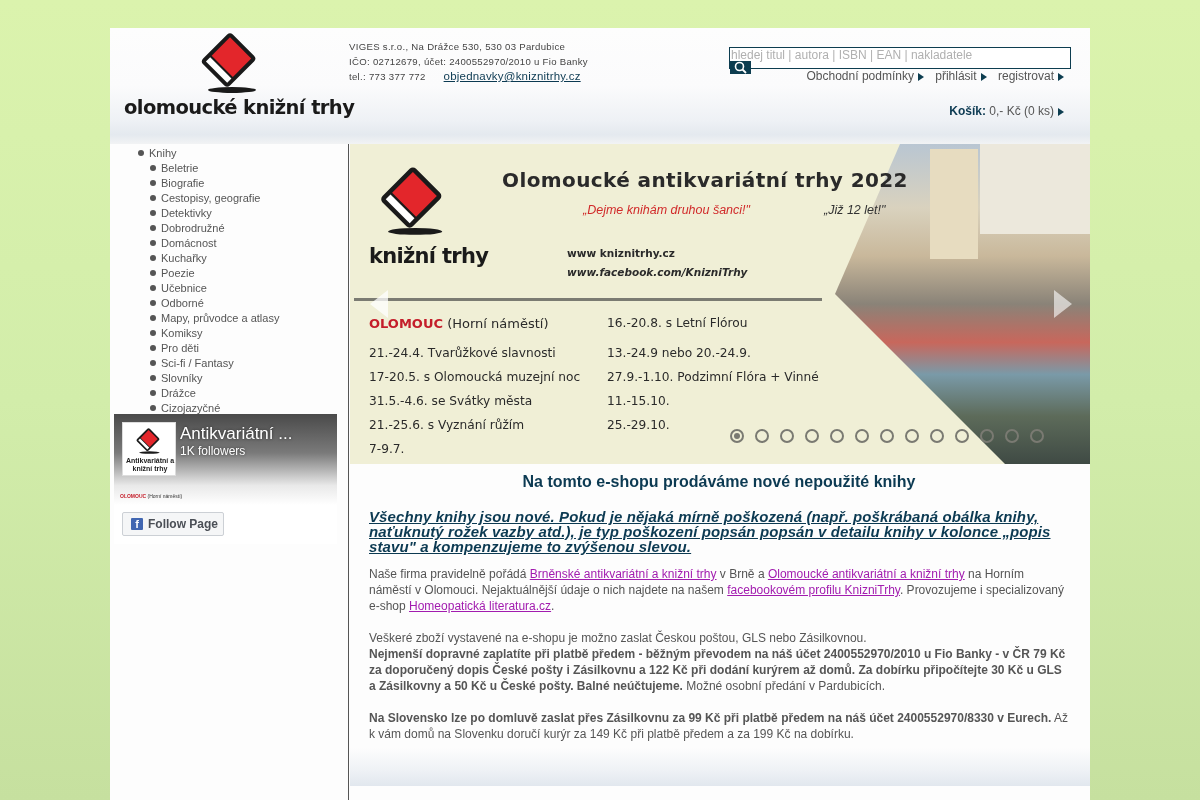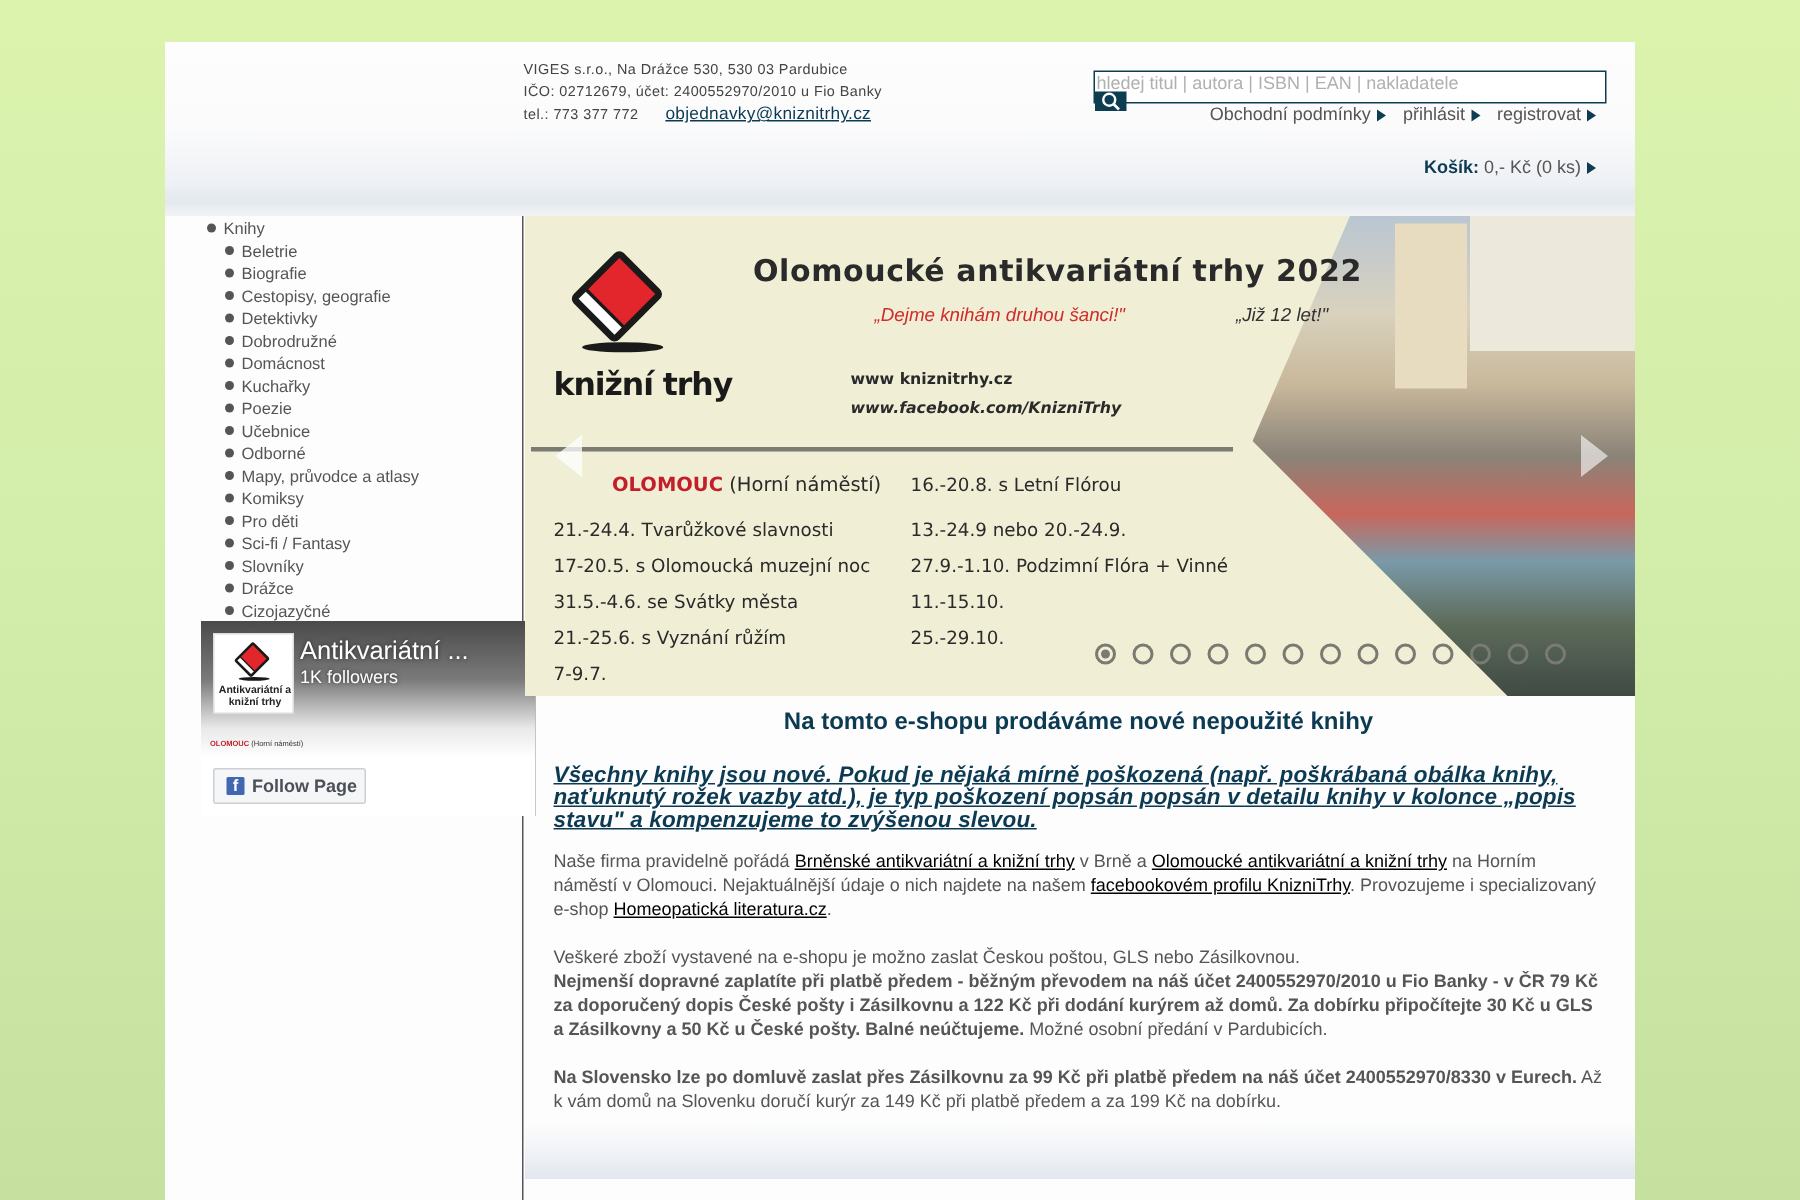--- a/index.html
+++ b/index.html
@@ -59,21 +59,21 @@
     position: absolute; left: 0; top: 116px; width: 239px; height: 656px;
     border-right: 1px solid #555;
   }
   .sidebar ul { list-style: none; }
   .cat-root { position: absolute; left: 28px; top: 2px; font-size: 11px; }
   .cat-root li { line-height: 15px; color: #555; }
   .bullet { display: inline-block; width: 6px; height: 6px; border-radius: 50%; background: #555; margin-right: 5px; vertical-align: 1px; }
   .cat-sub { margin-left: 12px; }
   .cat-sub li { line-height: 15px; }
   .fb {
-    position: absolute; left: 24px; top: 270px; width: 223px; height: 130px;
+    position: absolute; left: 4px; top: 270px; width: 223px; height: 130px;
     background: #737373; overflow: hidden;
   }
   .fb-cover {
     position: absolute; left: 0; top: 0; width: 223px; height: 130px;
     background: linear-gradient(to bottom, #4a4a4a 0%, #7a7a7a 30%, #e9e9e9 55%, #ffffff 70%);
   }
   .fb-cover-lines { position: absolute; left: 6px; top: 78px; width: 215px; font-size: 5px; color: #333; line-height: 8px; }
   .fb-cover-lines .red { color: #c41e2a; font-weight: bold; }
   .fb-avatar {
     position: absolute; left: 8px; top: 8px; width: 54px; height: 54px; background: #fff;
@@ -102,51 +102,62 @@
   .banner-photo .bldg { position: absolute; background: #ece8dc; }
   .banner-logo { position: absolute; left: 18px; top: 22px; width: 120px; height: 110px; }
   .banner-logo-text { position: absolute; left: 19px; top: 100px; font-family: "DejaVu Sans", sans-serif; font-weight: bold; font-size: 21px; color: #1a1a1a; letter-spacing: -0.7px; }
   .banner-title { position: absolute; left: 152px; top: 24px; font-family: "DejaVu Sans", sans-serif; font-weight: bold; font-size: 20px; color: #2a2a2a; letter-spacing: 0.4px; white-space: nowrap; }
   .banner-slogan { position: absolute; left: 233px; top: 59px; font-size: 12.5px; font-style: italic; color: #d12a2a; }
   .banner-years { position: absolute; left: 474px; top: 59px; font-size: 12.5px; font-style: italic; color: #333; }
   .banner-web1, .banner-web2 { position: absolute; left: 217px; font-family: "DejaVu Sans", sans-serif; font-size: 10.5px; color: #2a2a2a; font-weight: bold; }
   .banner-web1 { top: 103px; }
   .banner-web2 { top: 122px; font-style: italic; }
   .banner-line { position: absolute; left: 4px; top: 154px; width: 468px; height: 3px; background: #7b7b72; }
-  .banner-city { position: absolute; left: 19px; top: 172px; font-family: "DejaVu Sans", sans-serif; font-size: 13px; color: #2a2a2a; margin-left: 39px; }
+  .banner-city { position: absolute; left: 19px; top: 172px; font-family: "DejaVu Sans", sans-serif; font-size: 13px; color: #2a2a2a; }
   .banner-city b { color: #c41e2a; }
   .banner-col1, .banner-col2 { position: absolute; top: 197px; font-family: "DejaVu Sans", sans-serif; font-size: 12.2px; color: #2a2a2a; line-height: 24px; white-space: nowrap; }
   .banner-col1 { left: 19px; }
   .banner-col2 { left: 257px; }
   .banner-col2-first { position: absolute; left: 257px; top: 172px; font-family: "DejaVu Sans", sans-serif; font-size: 12.2px; color: #2a2a2a; }
   .slider-prev { position: absolute; left: 20px; top: 146px; width: 0; height: 0; border-top: 14px solid transparent; border-bottom: 14px solid transparent; border-right: 18px solid rgba(255,255,255,.75); }
   .slider-next { position: absolute; right: 18px; top: 146px; width: 0; height: 0; border-top: 14px solid transparent; border-bottom: 14px solid transparent; border-left: 18px solid rgba(255,255,255,.6); }
   .dots { position: absolute; left: 380px; top: 285px; display: flex; gap: 11px; }
   .dot { width: 14px; height: 14px; border-radius: 50%; border: 2px solid #7a7a72; background: rgba(255,255,255,.0); position: relative; }
   .dot.active::after { content: ""; position: absolute; left: 2px; top: 2px; width: 6px; height: 6px; border-radius: 50%; background: #7a7a72; }
 
   
   .content { position: absolute; left: 259px; top: 436px; width: 700px; font-size: 12px; line-height: 16px; color: #555; }
   .content h1 { font-size: 16px; color: #0c3a52; text-align: center; margin-top: 10px; font-weight: bold; }
   .notice { margin-top: 19px; font-size: 15px; font-style: italic; font-weight: bold; color: #0c3a52; text-decoration: underline; line-height: 15px; letter-spacing: 0.1px; }
   .p1 { margin-top: 12px; }
-  .content a { color: #000000; text-decoration: underline; }
+  .content a { color: #a21caf; text-decoration: underline; }
   .p2 { margin-top: 16px; }
   .p3 { margin-top: 16px; }
   .footer-band {
     position: absolute; left: 240px; top: 720px; width: 740px; height: 38px;
     background: linear-gradient(to bottom, #fdfdfd 0%, #eef1f5 60%, #e1e7ee 100%);
   }
 </style>
 </head>
 <body>
 
 <div class="page">
 
   <div class="header">
+    <div class="logo">
+      <svg class="logo-mark" viewBox="0 0 70 62">
+        <ellipse cx="36" cy="58" rx="24" ry="3" fill="#1a1a1a"></ellipse>
+        <g transform="rotate(45 34 28)">
+          <rect x="14" y="8" width="38" height="42" rx="4" fill="#1a1a1a"></rect>
+          <rect x="18" y="12" width="30" height="26" fill="#e3262b"></rect>
+          <rect x="18" y="40" width="30" height="6" fill="#fff"></rect>
+        </g>
+      </svg>
+      <div class="logo-text">olomoucké knižní trhy</div>
+    </div>
 
     <div class="company">
       <div>VIGES s.r.o., Na Drážce 530, 530 03 Pardubice</div>
       <div>IČO: 02712679, účet: 2400552970/2010 u Fio Banky</div>
       <div><span>tel.: 773 377 772</span><a class="email" href="#">objednavky@kniznitrhy.cz</a></div>
     </div>
 
     <div class="search">
       <input type="text" placeholder="hledej titul | autora | ISBN | EAN | nakladatele" style="">
       <div class="search-btn">

